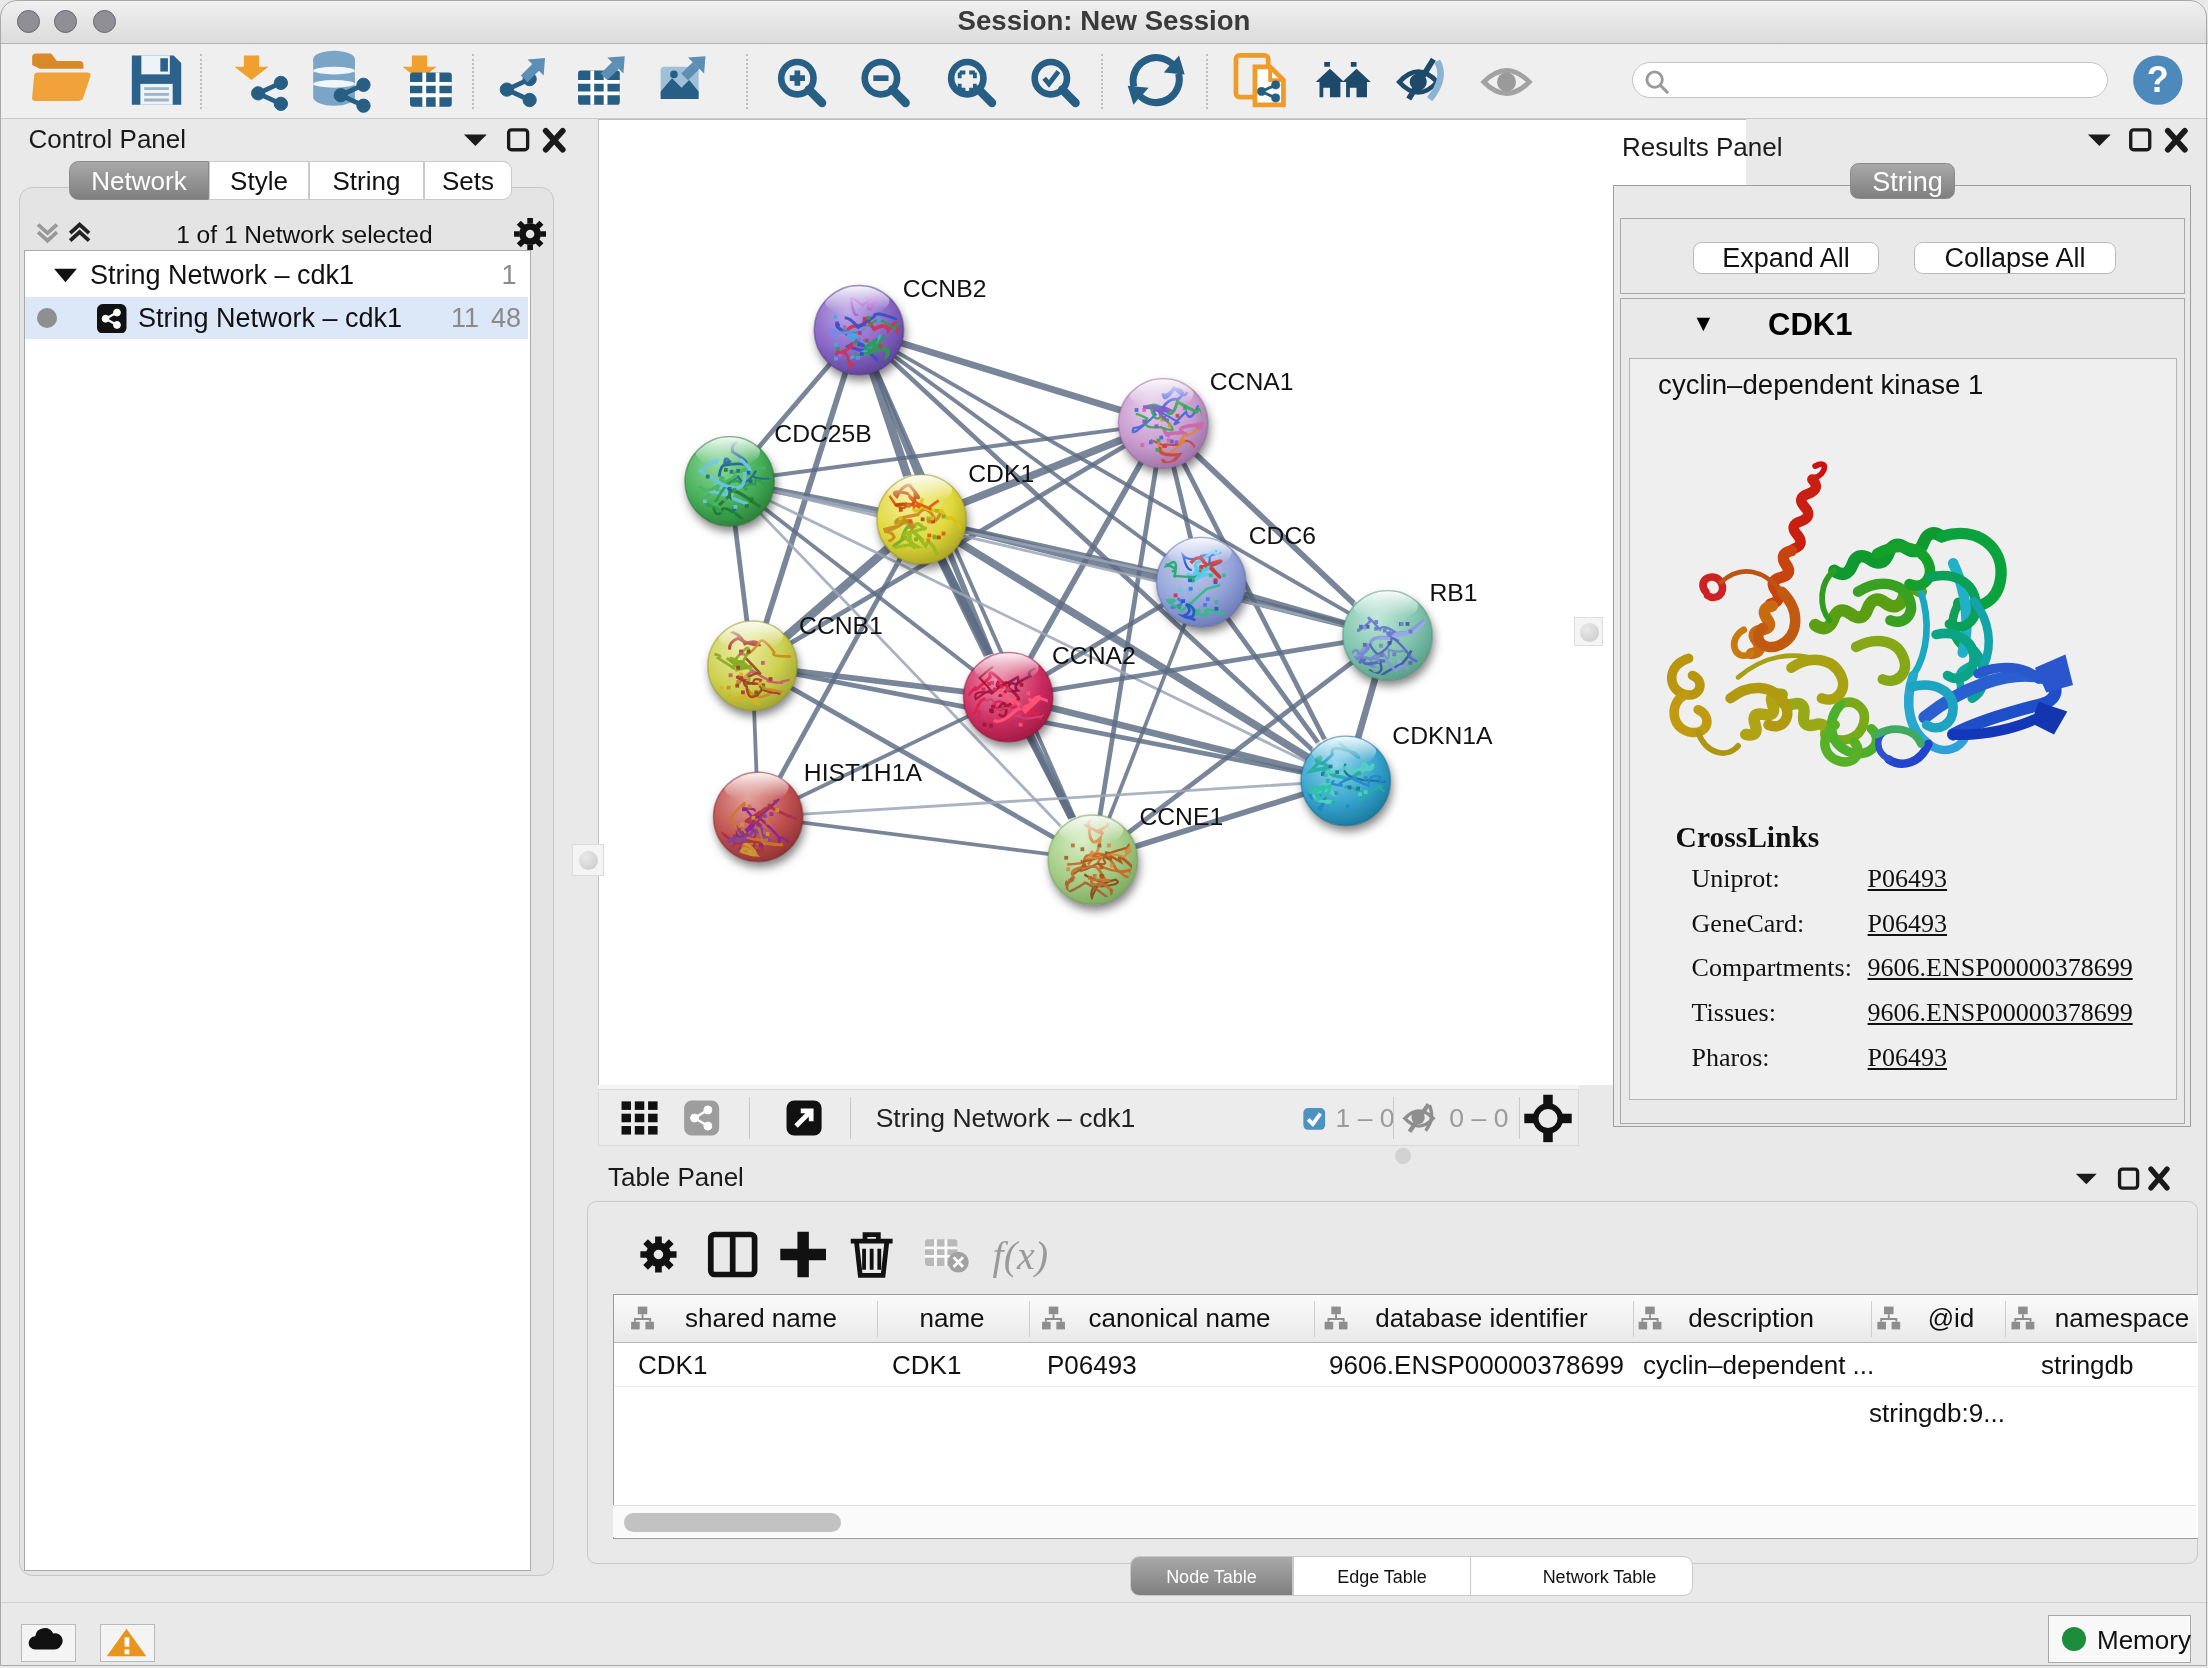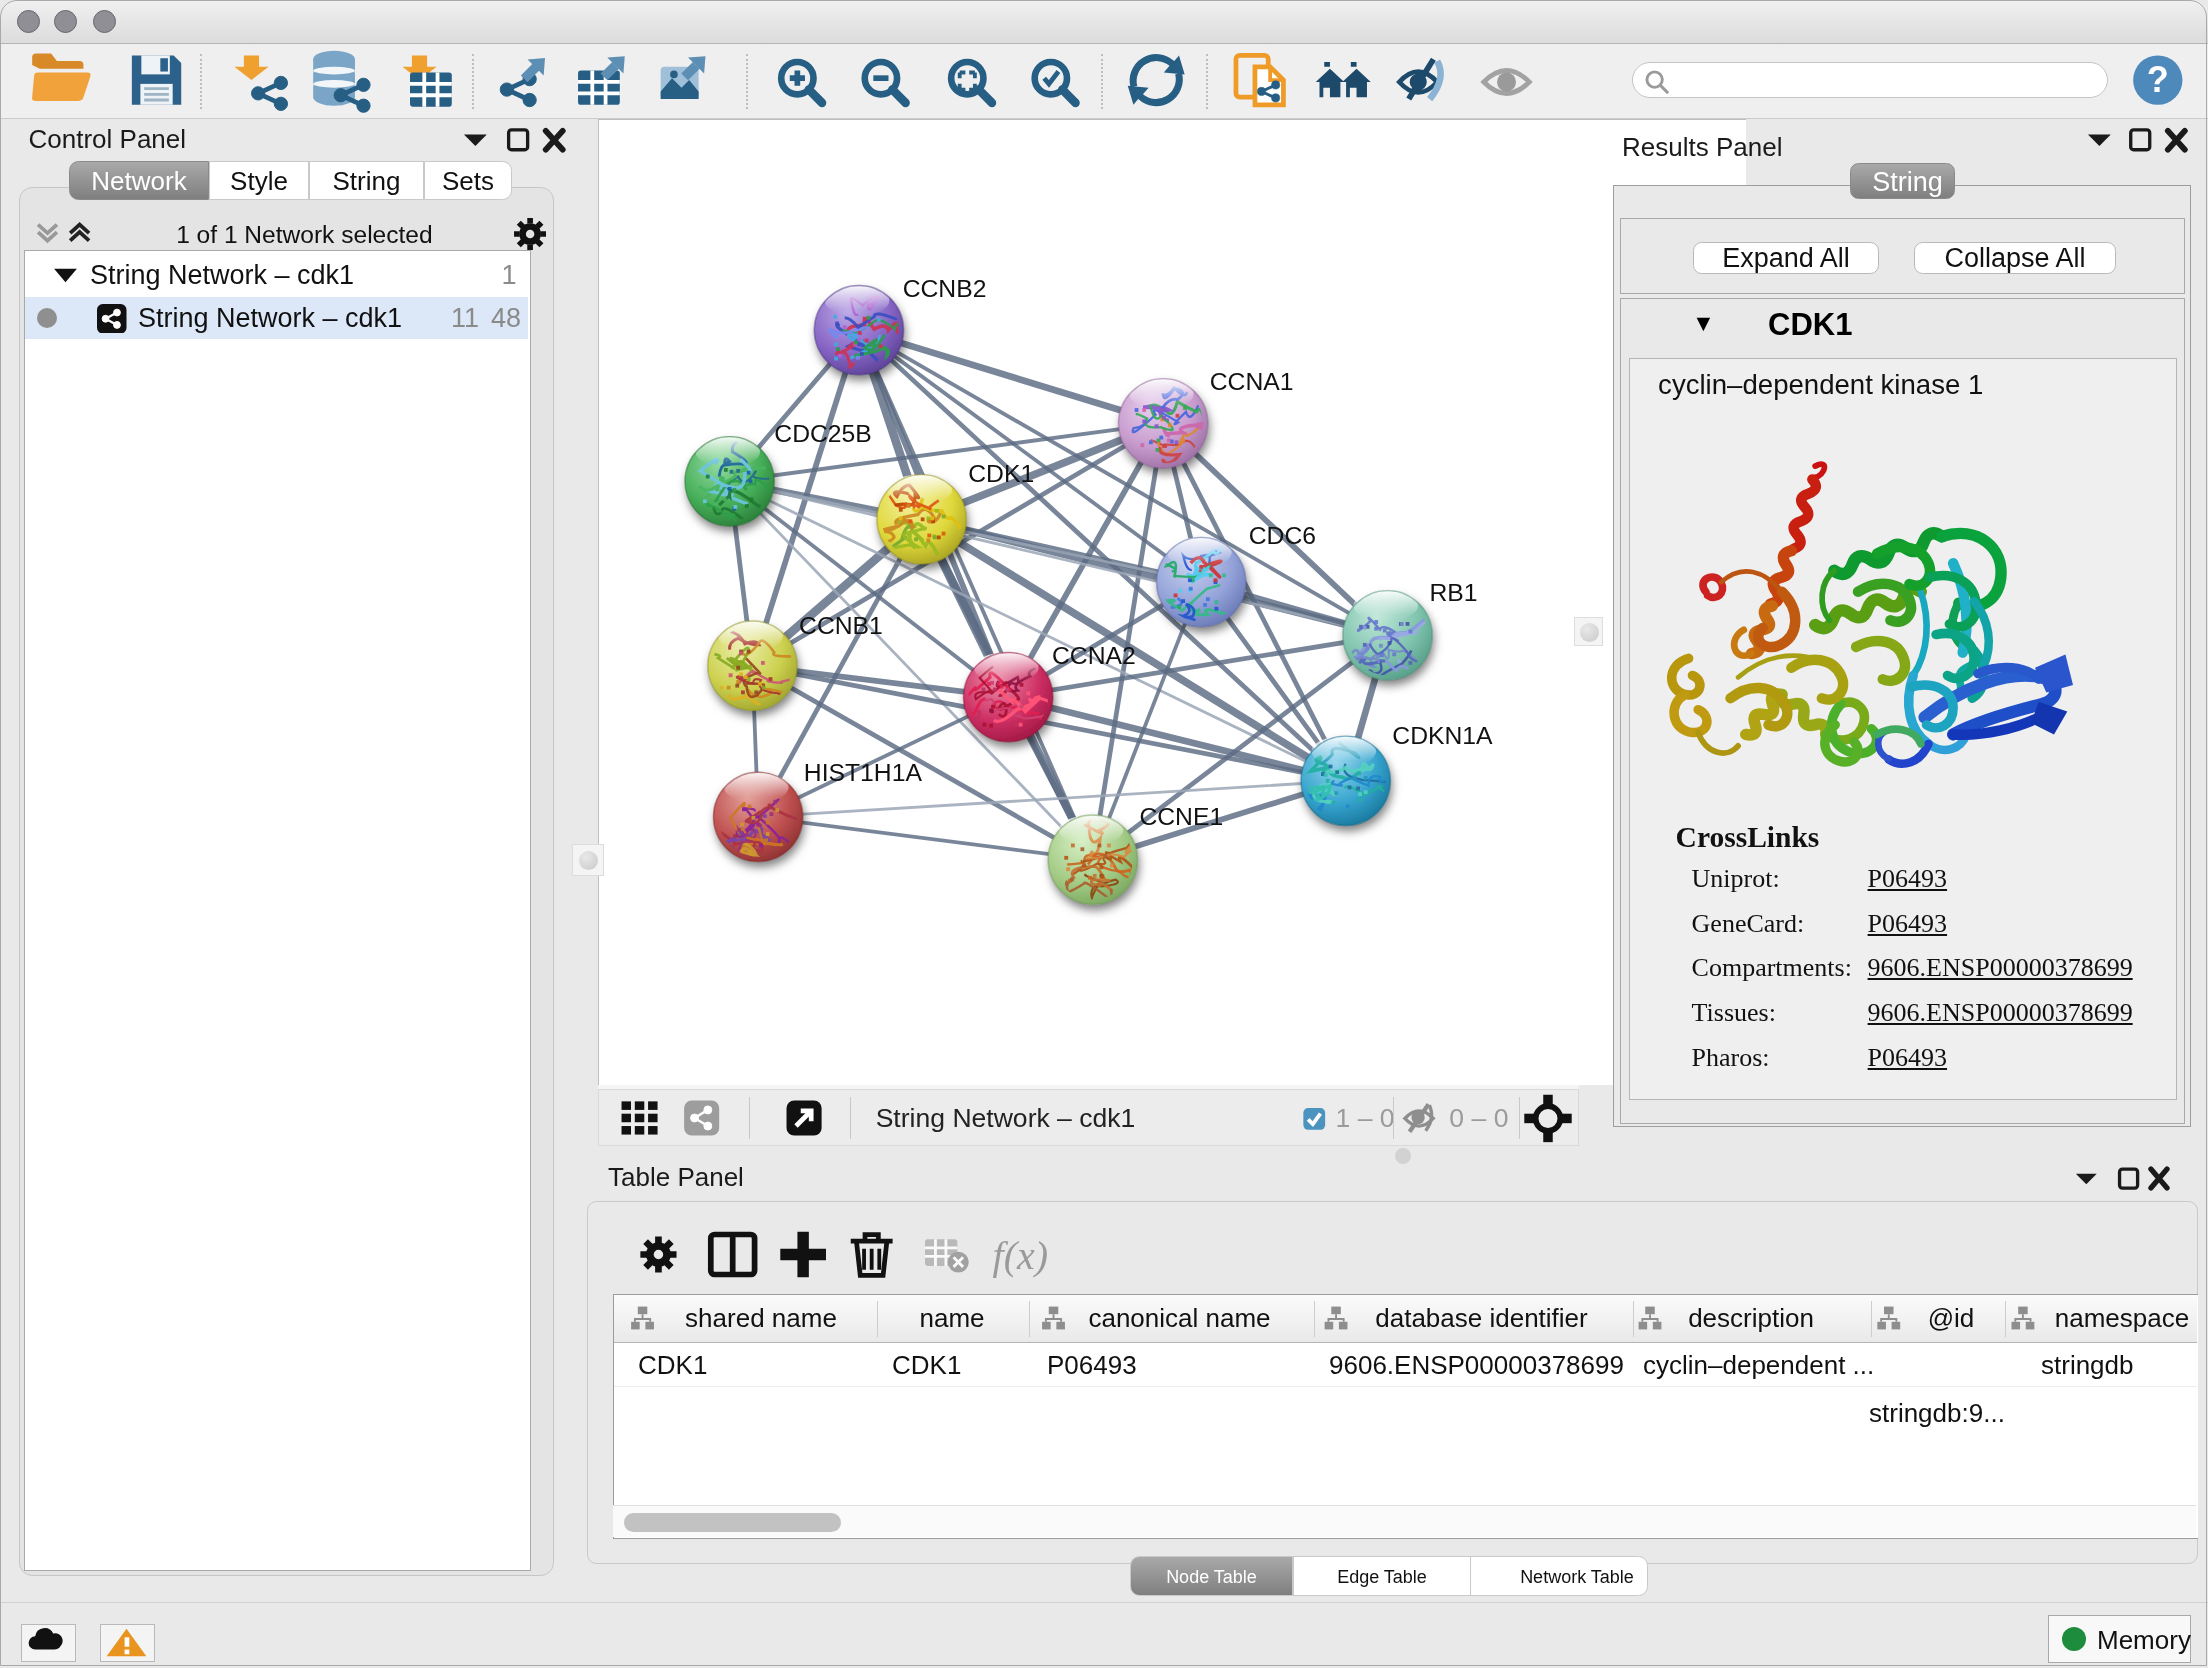--- a/index.html
+++ b/index.html
@@ -90,20 +90,21 @@
 #memory { position:absolute; left:2048px; top:12.4px; width:143px; height:48px;
   background:#f8f8f8; border:1.9px solid #a9a9a9; font-size:26px; color:#111; }
 </style>
 </head>
 <body>
 
 <div id="titlebar">
   <span class="tl" style="left:17px;"></span>
   <span class="tl" style="left:54px;"></span>
   <span class="tl" style="left:93px;"></span>
+  <div id="title">Session: New Session</div>
 </div>
 
 <div id="toolbar">
 <svg width="2208" height="75" style="position:absolute;left:0;top:0;" viewBox="0 0 2322 79">
 <defs>
 <g id="shareg">
           <circle cx="-13" cy="0" r="7"></circle>
           <circle cx="11" cy="-11" r="7"></circle>
           <circle cx="11" cy="11" r="7"></circle>
           <path d="M-13 0L11 -11M-13 0L11 11" stroke-width="5" fill="none"></path>
@@ -1085,21 +1086,21 @@
   <span class="td" style="left:1029px;">cyclin–dependent ...</span>
   <span class="td" style="left:1255px;margin-top:48px;">stringdb:9...</span>
   <span class="td" style="left:1427px;">stringdb</span>
   <div style="position:absolute; left:0; top:91px; width:1583px; border-top:1px solid #ececec;"></div>
 </div>
 <div id="tp-hscroll">
     <i></i>
   </div>
 <div class="btab" style="left:1130px; width:163px; background:linear-gradient(#a9a9a9,#7f7f7f); color:#fff; border-radius:9.5px 0 0 9.5px;">Node Table</div>
 <div class="btab" style="left:1293px; width:178px;">Edge Table</div>
-<div class="btab" style="left:1470px; width:178px; border-radius:0 9.5px 9.5px 0;padding-left:36px;">Network Table</div>
+<div class="btab" style="left:1470px; width:223px; border-radius:0 9.5px 9.5px 0;padding-left:36px;">Network Table</div>
 
 <div id="statusbar">
   <div class="sbtn" style="left:21px;">
     <svg width="51" height="34" viewBox="0 0 54 36">
         <path d="M14 26 a7 7 0 0 1 0 -14 a10 10 0 0 1 19 -3 a8 8 0 0 1 8 13 q-2 4 -7 4 z" fill="#111"></path>
       </svg>
   </div>
   <div class="sbtn" style="left:100px;">
     <svg width="51" height="34" viewBox="0 0 54 36">
         <path d="M27 4 L48 33 L6 33 Z" fill="#e8941f"></path>

